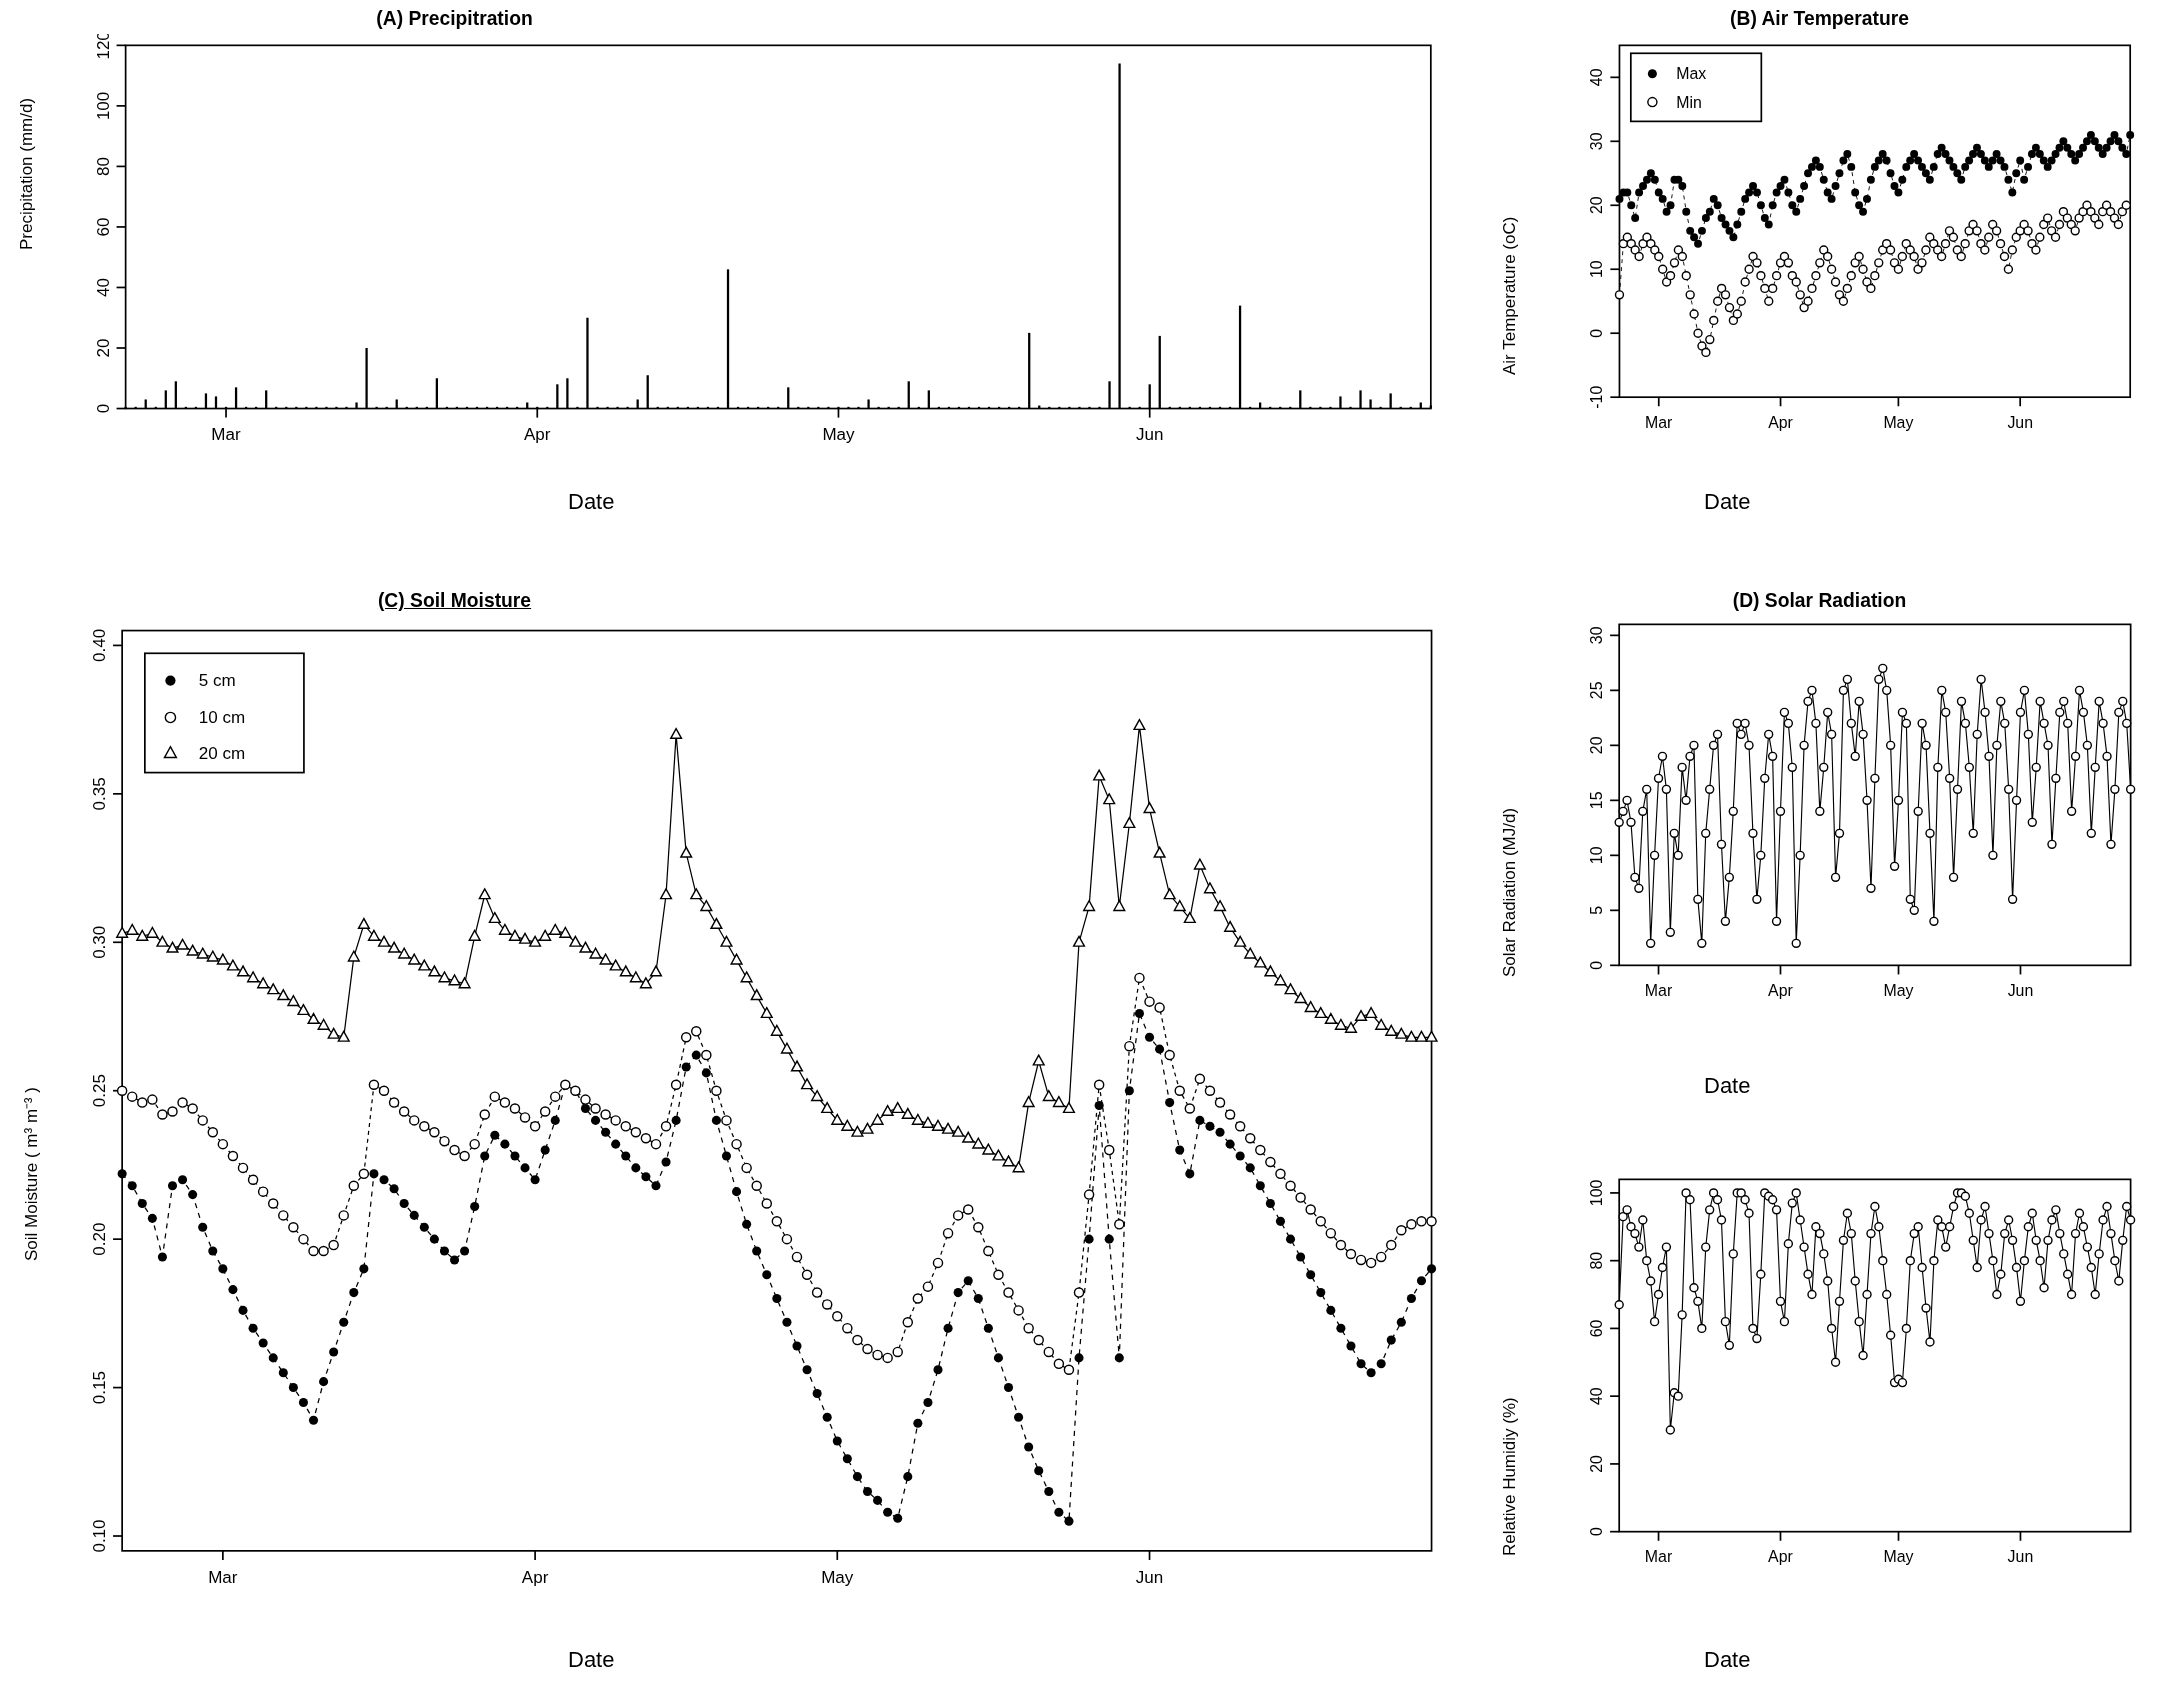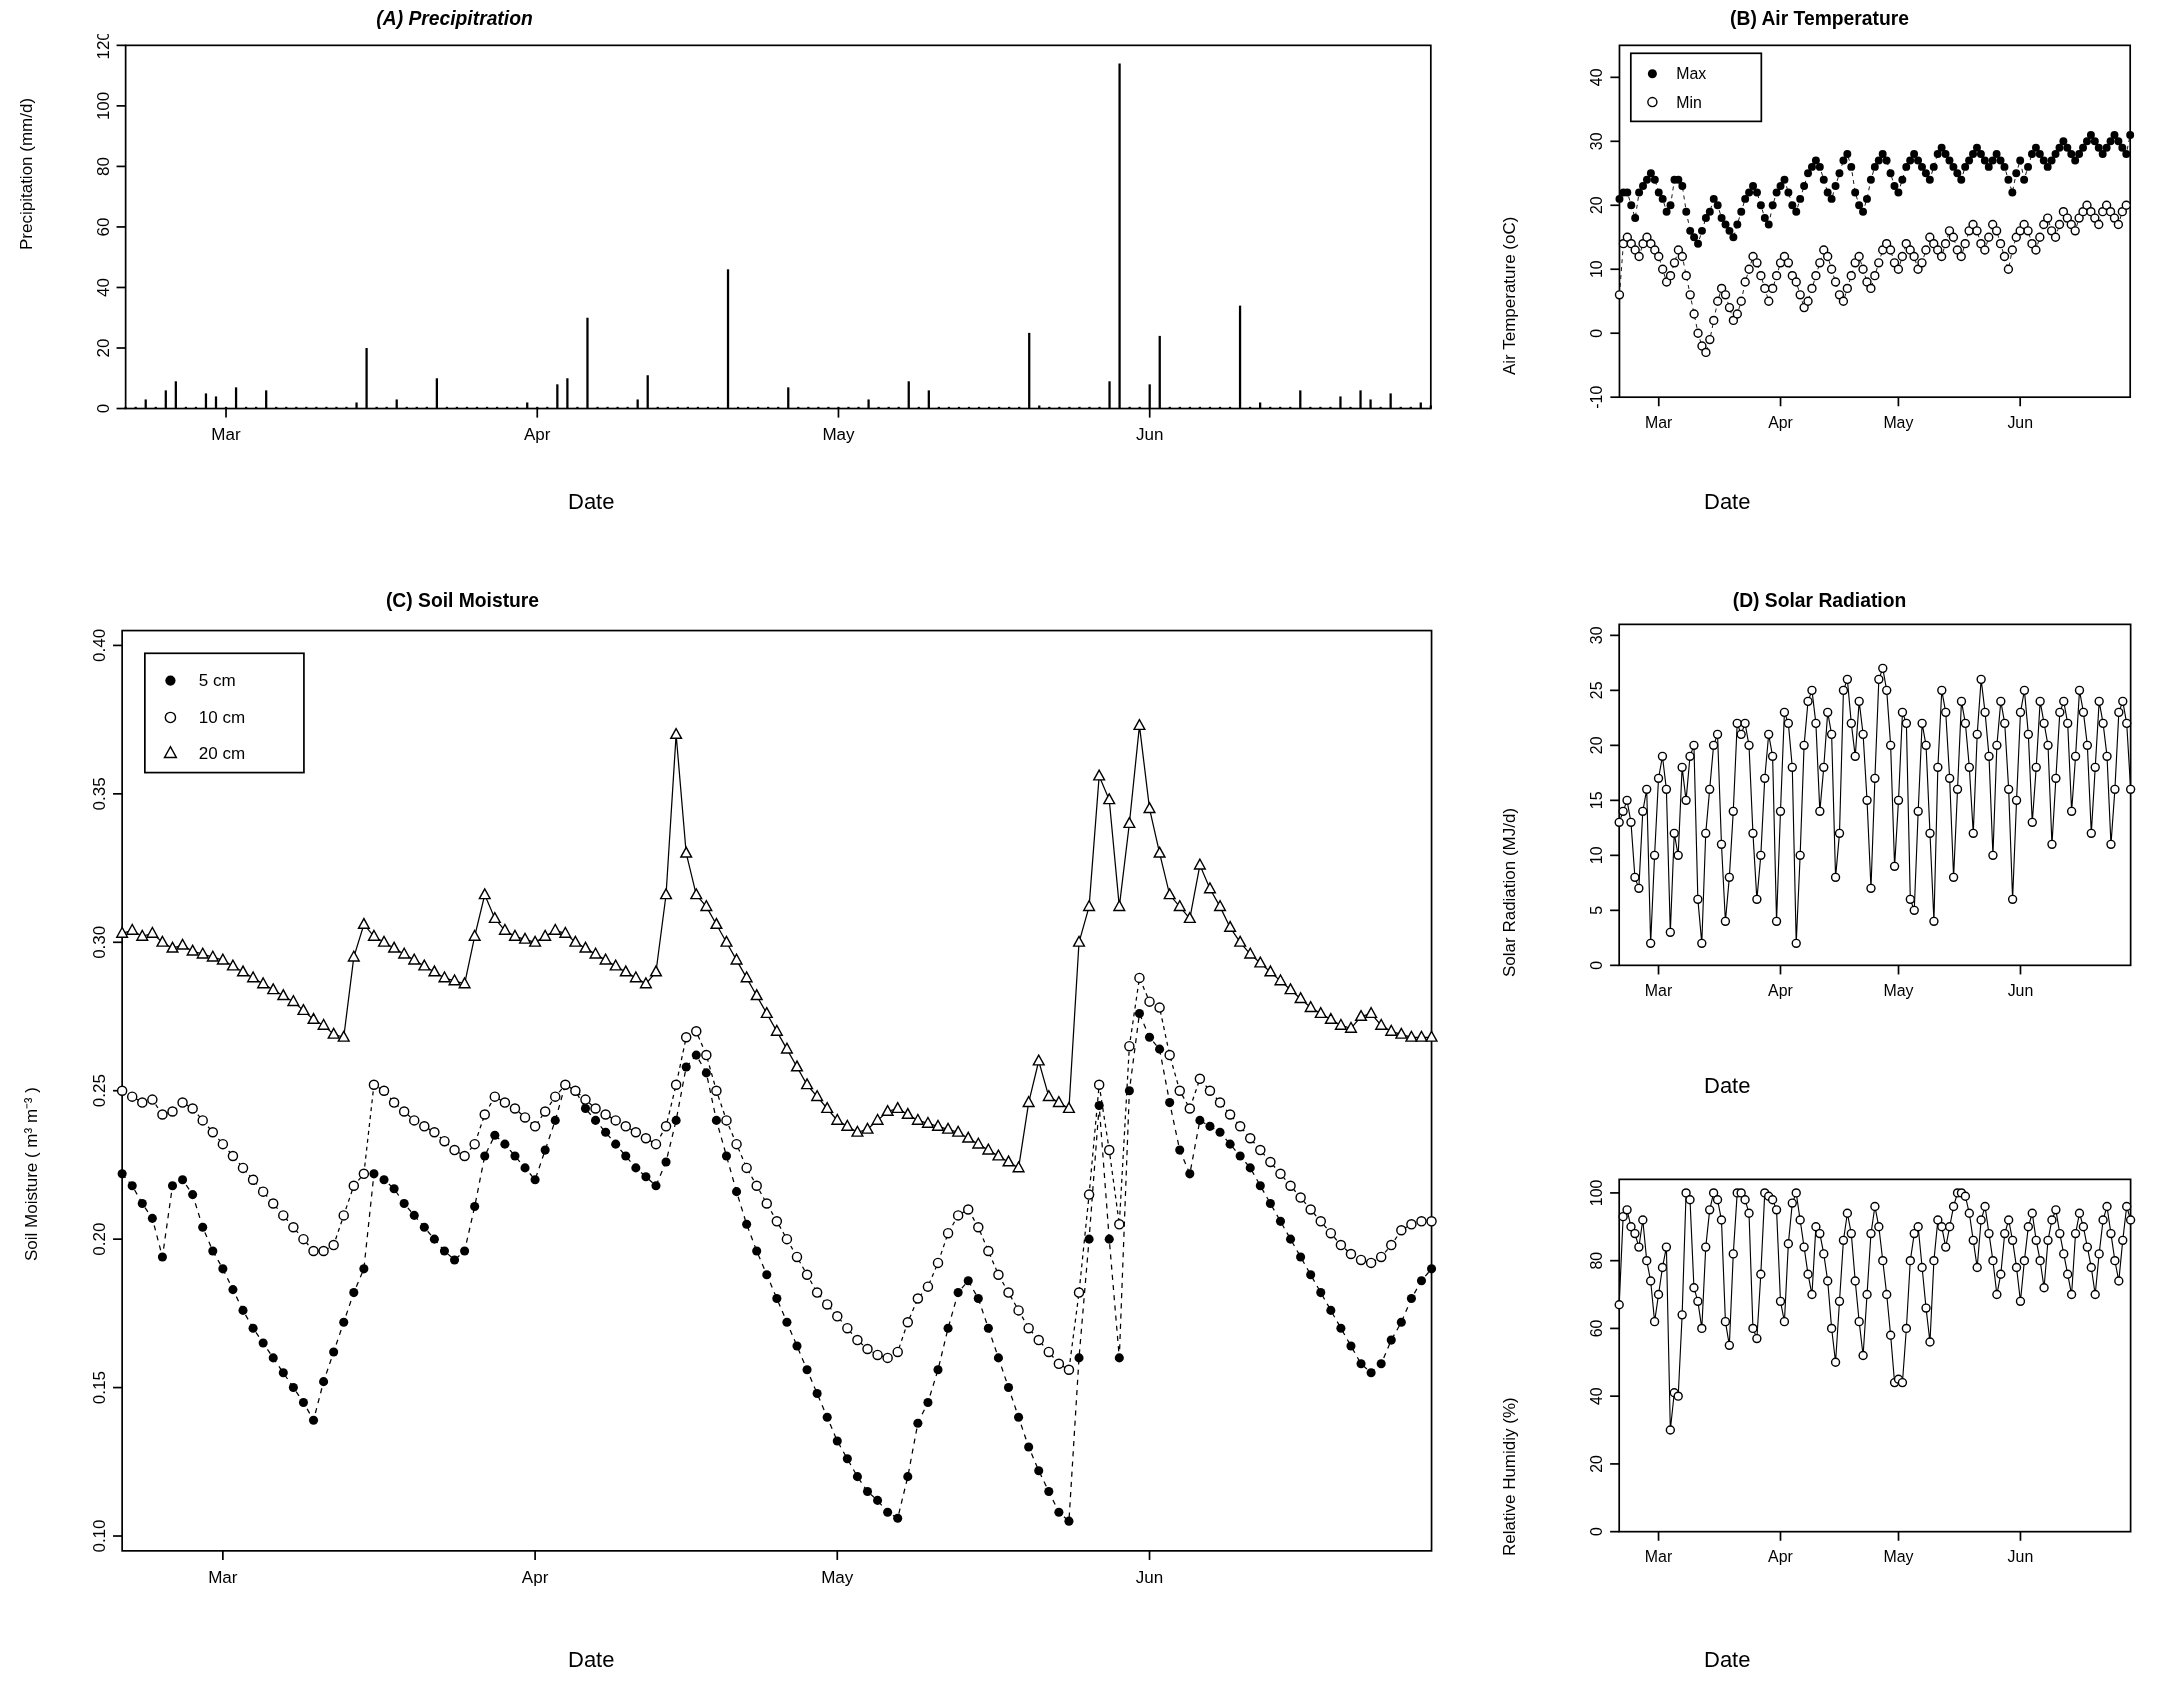--- a/index.html
+++ b/index.html
@@ -11,21 +11,21 @@
   .axis-label{font-size:22px;}
   .ylab{font-size:17px;white-space:nowrap;}
   svg{display:block;}
 </style>
 </head>
 <body>
 
 <div class="page">
 
   <div class="panel" style="left:0px;top:0px;width:1477px;height:545px;">
-    <div class="ptitle" style="position:absolute;left:0;top:8px;width:909px;font-style:italic;">(A) Precipitration</div>
+    <div class="ptitle" style="position:absolute;left:0;top:8px;width:909px;">(A) Precipitration</div>
     <div class="ylab" style="position:absolute;left:17px;top:250px;transform:rotate(-90deg);transform-origin:left top;">Precipitation (mm/d)</div>
     <div class="axis-label" style="position:absolute;left:568px;top:489px;width:227px;">Date</div>
     <svg id="svgA" width="1477" height="471" style="position:absolute;left:0;top:34px;" viewBox="0 0 2600 830">
         <rect x="220" y="20" width="2300" height="640" fill="none" stroke="#000" stroke-width="3"></rect>
         <line x1="204" y1="660" x2="220" y2="660" stroke="#000" stroke-width="3"></line>
         <text x="190" y="660" font-size="30" font-family="&quot;Liberation Sans&quot;, sans-serif" fill="#000" text-anchor="middle" transform="rotate(-90,190,660)">0</text>
         <line x1="204" y1="553.3333333333334" x2="220" y2="553.3333333333334" stroke="#000" stroke-width="3"></line>
         <text x="190" y="553.3333333333334" font-size="30" font-family="&quot;Liberation Sans&quot;, sans-serif" fill="#000" text-anchor="middle" transform="rotate(-90,190,553.3333333333334)">20</text>
         <line x1="204" y1="446.6666666666667" x2="220" y2="446.6666666666667" stroke="#000" stroke-width="3"></line>
         <text x="190" y="446.6666666666667" font-size="30" font-family="&quot;Liberation Sans&quot;, sans-serif" fill="#000" text-anchor="middle" transform="rotate(-90,190,446.6666666666667)">40</text>
@@ -470,21 +470,21 @@
         <circle cx="1143.076923076923" cy="301.81818181818187" r="7" fill="#fff" stroke="#000" stroke-width="2.5"></circle>
         <rect x="270" y="34" width="230" height="120" fill="#fff" stroke="#000" stroke-width="3"></rect>
         <circle cx="308" cy="70" r="8" fill="#000"></circle>
         <text x="350" y="80" font-size="28" font-family="&quot;Liberation Sans&quot;, sans-serif" fill="#000" text-anchor="start">Max</text>
         <circle cx="308" cy="120" r="8" fill="#fff" stroke="#000" stroke-width="2.5"></circle>
         <text x="350" y="130" font-size="28" font-family="&quot;Liberation Sans&quot;, sans-serif" fill="#000" text-anchor="start">Min</text>
       </svg>
   </div>
 
   <div class="panel" style="left:0px;top:579px;width:1477px;height:1120px;">
-    <div class="ptitle" style="position:absolute;left:8px;top:11.4px;width:909px;">(C) Soil Moisture</div>
+    <div class="ptitle" style="position:absolute;left:0;top:11.4px;width:909px;text-decoration:underline;">(C) Soil Moisture</div>
     <div class="ylab" style="position:absolute;left:19.3px;top:682px;transform:rotate(-90deg);transform-origin:left top;">Soil Moisture ( m³ m⁻³ )</div>
     <div class="axis-label" style="position:absolute;left:568px;top:1068px;width:227px;">Date</div>
     <svg id="svgC" width="1477" height="1040" style="position:absolute;left:0;top:40px;" viewBox="0 0 2600 1830">
         <rect x="215" y="20" width="2305" height="1620" fill="none" stroke="#000" stroke-width="3"></rect>
         <line x1="199" y1="1613.8709677419354" x2="215" y2="1613.8709677419354" stroke="#000" stroke-width="3"></line>
         <text x="185" y="1613.8709677419354" font-size="30" font-family="&quot;Liberation Sans&quot;, sans-serif" fill="#000" text-anchor="middle" transform="rotate(-90,185,1613.8709677419354)">0.10</text>
         <line x1="199" y1="1352.5806451612905" x2="215" y2="1352.5806451612905" stroke="#000" stroke-width="3"></line>
         <text x="185" y="1352.5806451612905" font-size="30" font-family="&quot;Liberation Sans&quot;, sans-serif" fill="#000" text-anchor="middle" transform="rotate(-90,185,1352.5806451612905)">0.15</text>
         <line x1="199" y1="1091.2903225806454" x2="215" y2="1091.2903225806454" stroke="#000" stroke-width="3"></line>
         <text x="185" y="1091.2903225806454" font-size="30" font-family="&quot;Liberation Sans&quot;, sans-serif" fill="#000" text-anchor="middle" transform="rotate(-90,185,1091.2903225806454)">0.20</text>

